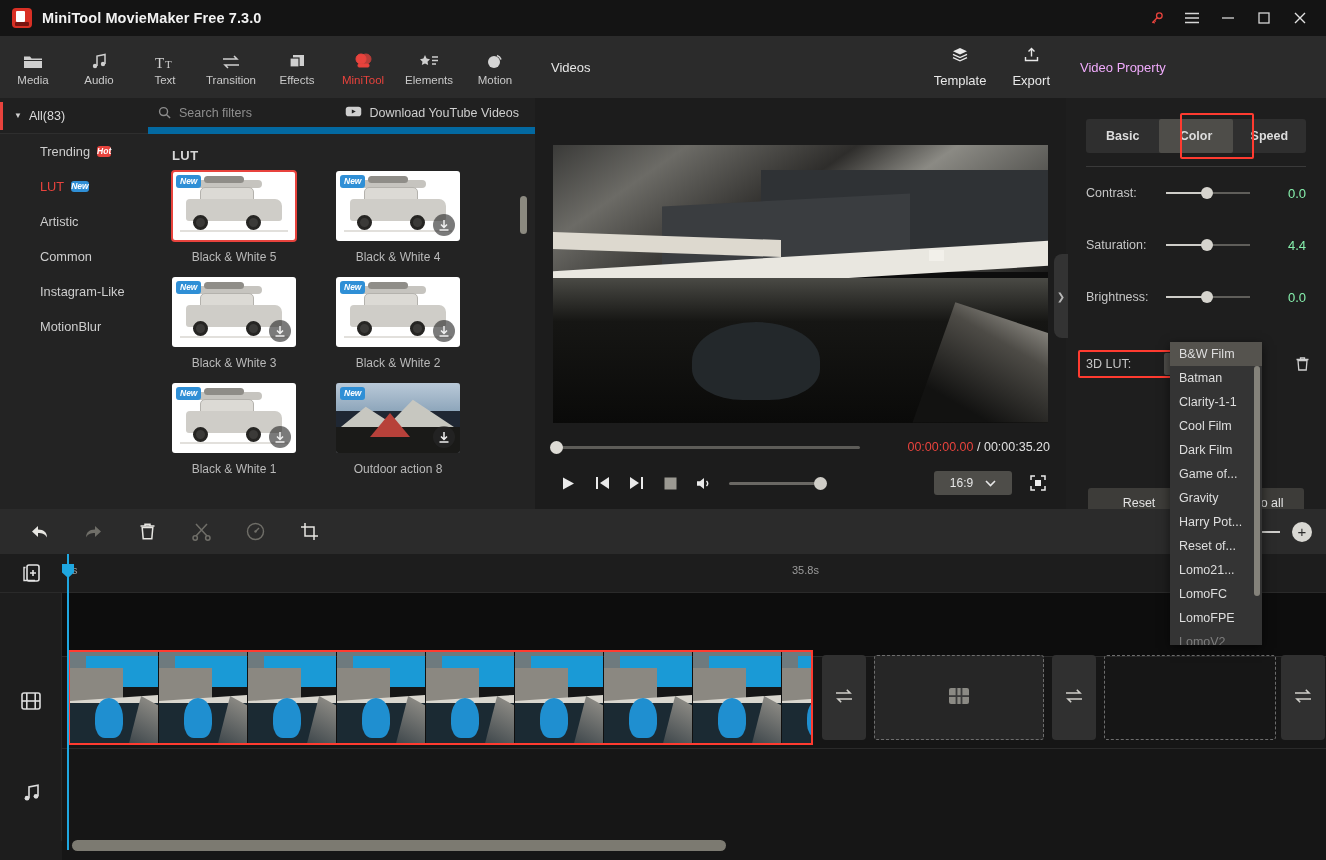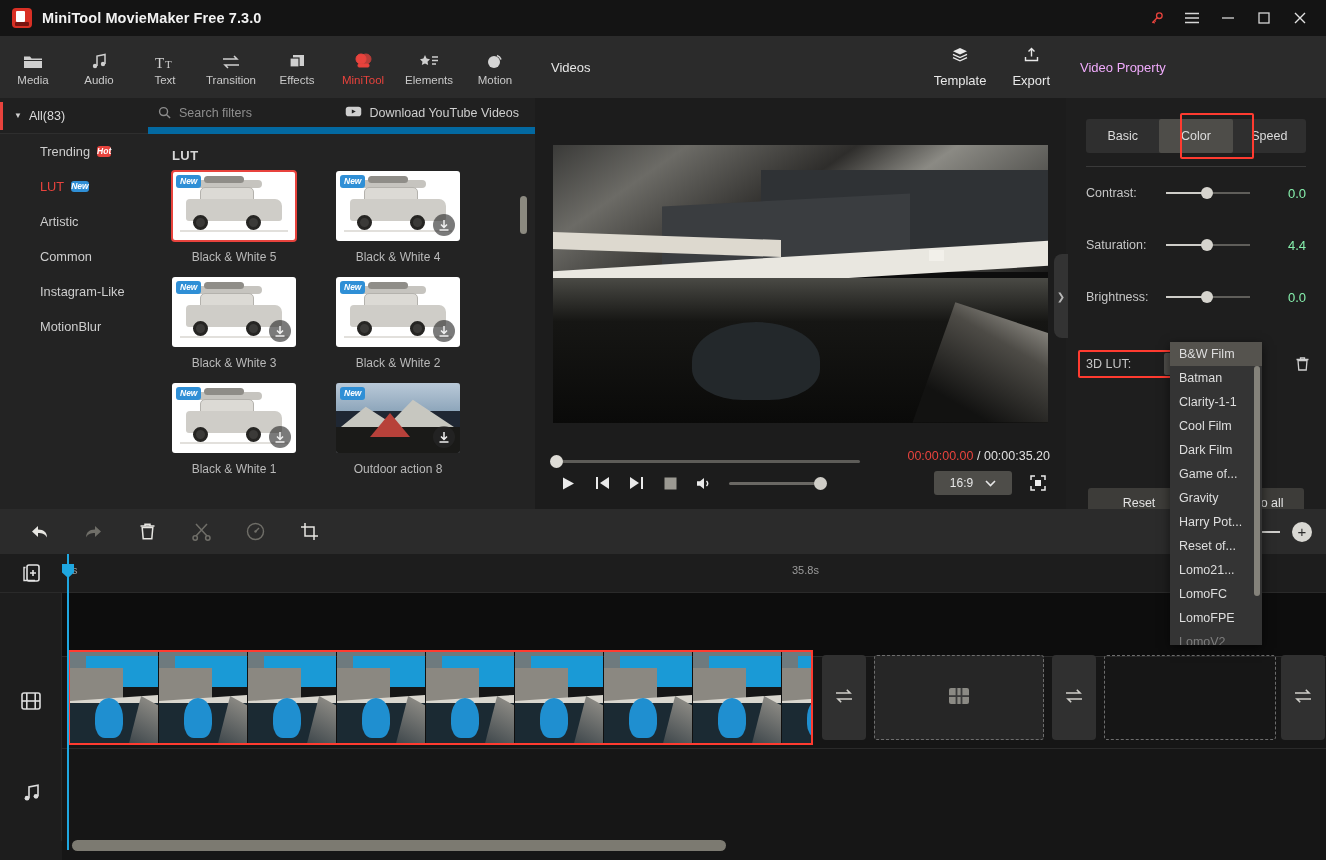--- a/index.html
+++ b/index.html
@@ -148,39 +148,39 @@
   .v-water2{position:absolute;left:22%;top:20%;width:50%;height:22%;background:#3a3d40;transform:skewY(-3deg);}
   .v-beach{position:absolute;left:0;top:40%;width:100%;height:9%;background:#e9e7e0;transform:skewY(-3.5deg);}
   .v-beach2{position:absolute;left:0;top:33%;width:46%;height:6%;background:#ddd9cf;transform:skewY(2deg);}
   .v-fg{position:absolute;left:0;bottom:0;width:100%;height:52%;background:
       linear-gradient(180deg,#4a4a45 0%,#161614 30%,#0a0a09 100%);}
   .v-rock{position:absolute;right:0;bottom:0;width:36%;height:46%;background:
       linear-gradient(210deg,#bdbab2 0%,#4d4b46 32%,#121211 70%);clip-path:polygon(24% 100%,48% 6%,100% 30%,100% 100%);}
   .v-cove{position:absolute;left:28%;bottom:8%;width:26%;height:28%;background:#23282b;border-radius:50% 50% 40% 40%;}
   .v-people{position:absolute;left:76%;top:38%;width:3%;height:4%;background:#f2f0ea;}
   .controls{position:absolute;left:0;bottom:0;width:531px;height:78px;background:#1c1c1c;padding:0 16px;}
-  .seekrow{display:flex;align-items:flex-end;height:32px;gap:35px;}
+  .seekrow{display:flex;align-items:center;height:32px;gap:35px;}
   .seek{position:relative;flex:1;height:3px;background:#5d5c58;border-radius:2px;margin-right:12px;}
   .seek-knob{position:absolute;left:-1px;top:-5px;width:13px;height:13px;border-radius:50%;background:#dedcd6;}
   .times{font-size:12.5px;white-space:nowrap;}
   .tcur{color:#e8433d;} .tsep{color:#e0e0e0;} .ttot{color:#e0e0e0;}
   .btnrow{display:flex;align-items:center;height:40px;gap:0;}
   .pbtn{width:34px;height:34px;display:flex;align-items:center;justify-content:center;color:#e9e9e9;}
   .volwrap{margin-left:8px;position:relative;width:94px;height:3px;background:#6a6864;border-radius:2px;}
   .vol-knob{position:absolute;right:-4px;top:-5px;width:13px;height:13px;border-radius:50%;background:#cfcdc7;}
   .ratio{
     margin-left:auto;width:78px;height:24px;background:#4e4d49;border-radius:3px;
     display:flex;align-items:center;justify-content:center;gap:12px;font-size:12px;color:#e7e7e7;
   }
   .fsbtn{margin-left:14px;width:24px;height:24px;display:flex;align-items:center;justify-content:center;color:#ececec;}
 
   
   .rpanel{position:absolute;left:1066px;top:36px;width:260px;height:473px;background:#1e1e1e;}
   .rhead{height:62px;background:#2b2b2b;display:flex;align-items:center;padding-left:14px;font-size:13px;color:#f0abfc;}
-  .tabs{margin:21px 20px 0;height:34px;background:#2f2f2f;border-radius:3px;display:flex;position:relative;}
+  .tabs{margin:21px 20px 0;height:34px;background:#2f2f2f;border-radius:3px;display:flex;position:relative;font-weight:bold;}
   .tab{flex:1;display:flex;align-items:center;justify-content:center;font-size:12.5px;color:#dcdcdc;}
   .tab.active{background:#4e4d49;border-radius:2px;}
   .tabhl{position:absolute;left:94px;top:-6px;width:74px;height:46px;border:2px solid #ff3b30;border-radius:2px;pointer-events:none;}
   .hr{margin:13px 20px 0;height:1px;background:#3a3a3a;}
   .srow{display:flex;align-items:center;height:52px;padding:0 20px;}
   .slabel{width:78px;font-size:12.5px;color:#c6c6c6;}
   .strack{position:relative;width:84px;height:2px;background:#5f5e5a;margin-left:2px;}
   .sfill{position:absolute;left:0;top:0;height:2px;width:48%;background:#cecdc8;}
   .sknob{position:absolute;left:42%;top:-5px;width:12px;height:12px;border-radius:50%;background:#d6d4ce;}
   .sval{margin-left:auto;font-size:13px;color:#86efac;}

